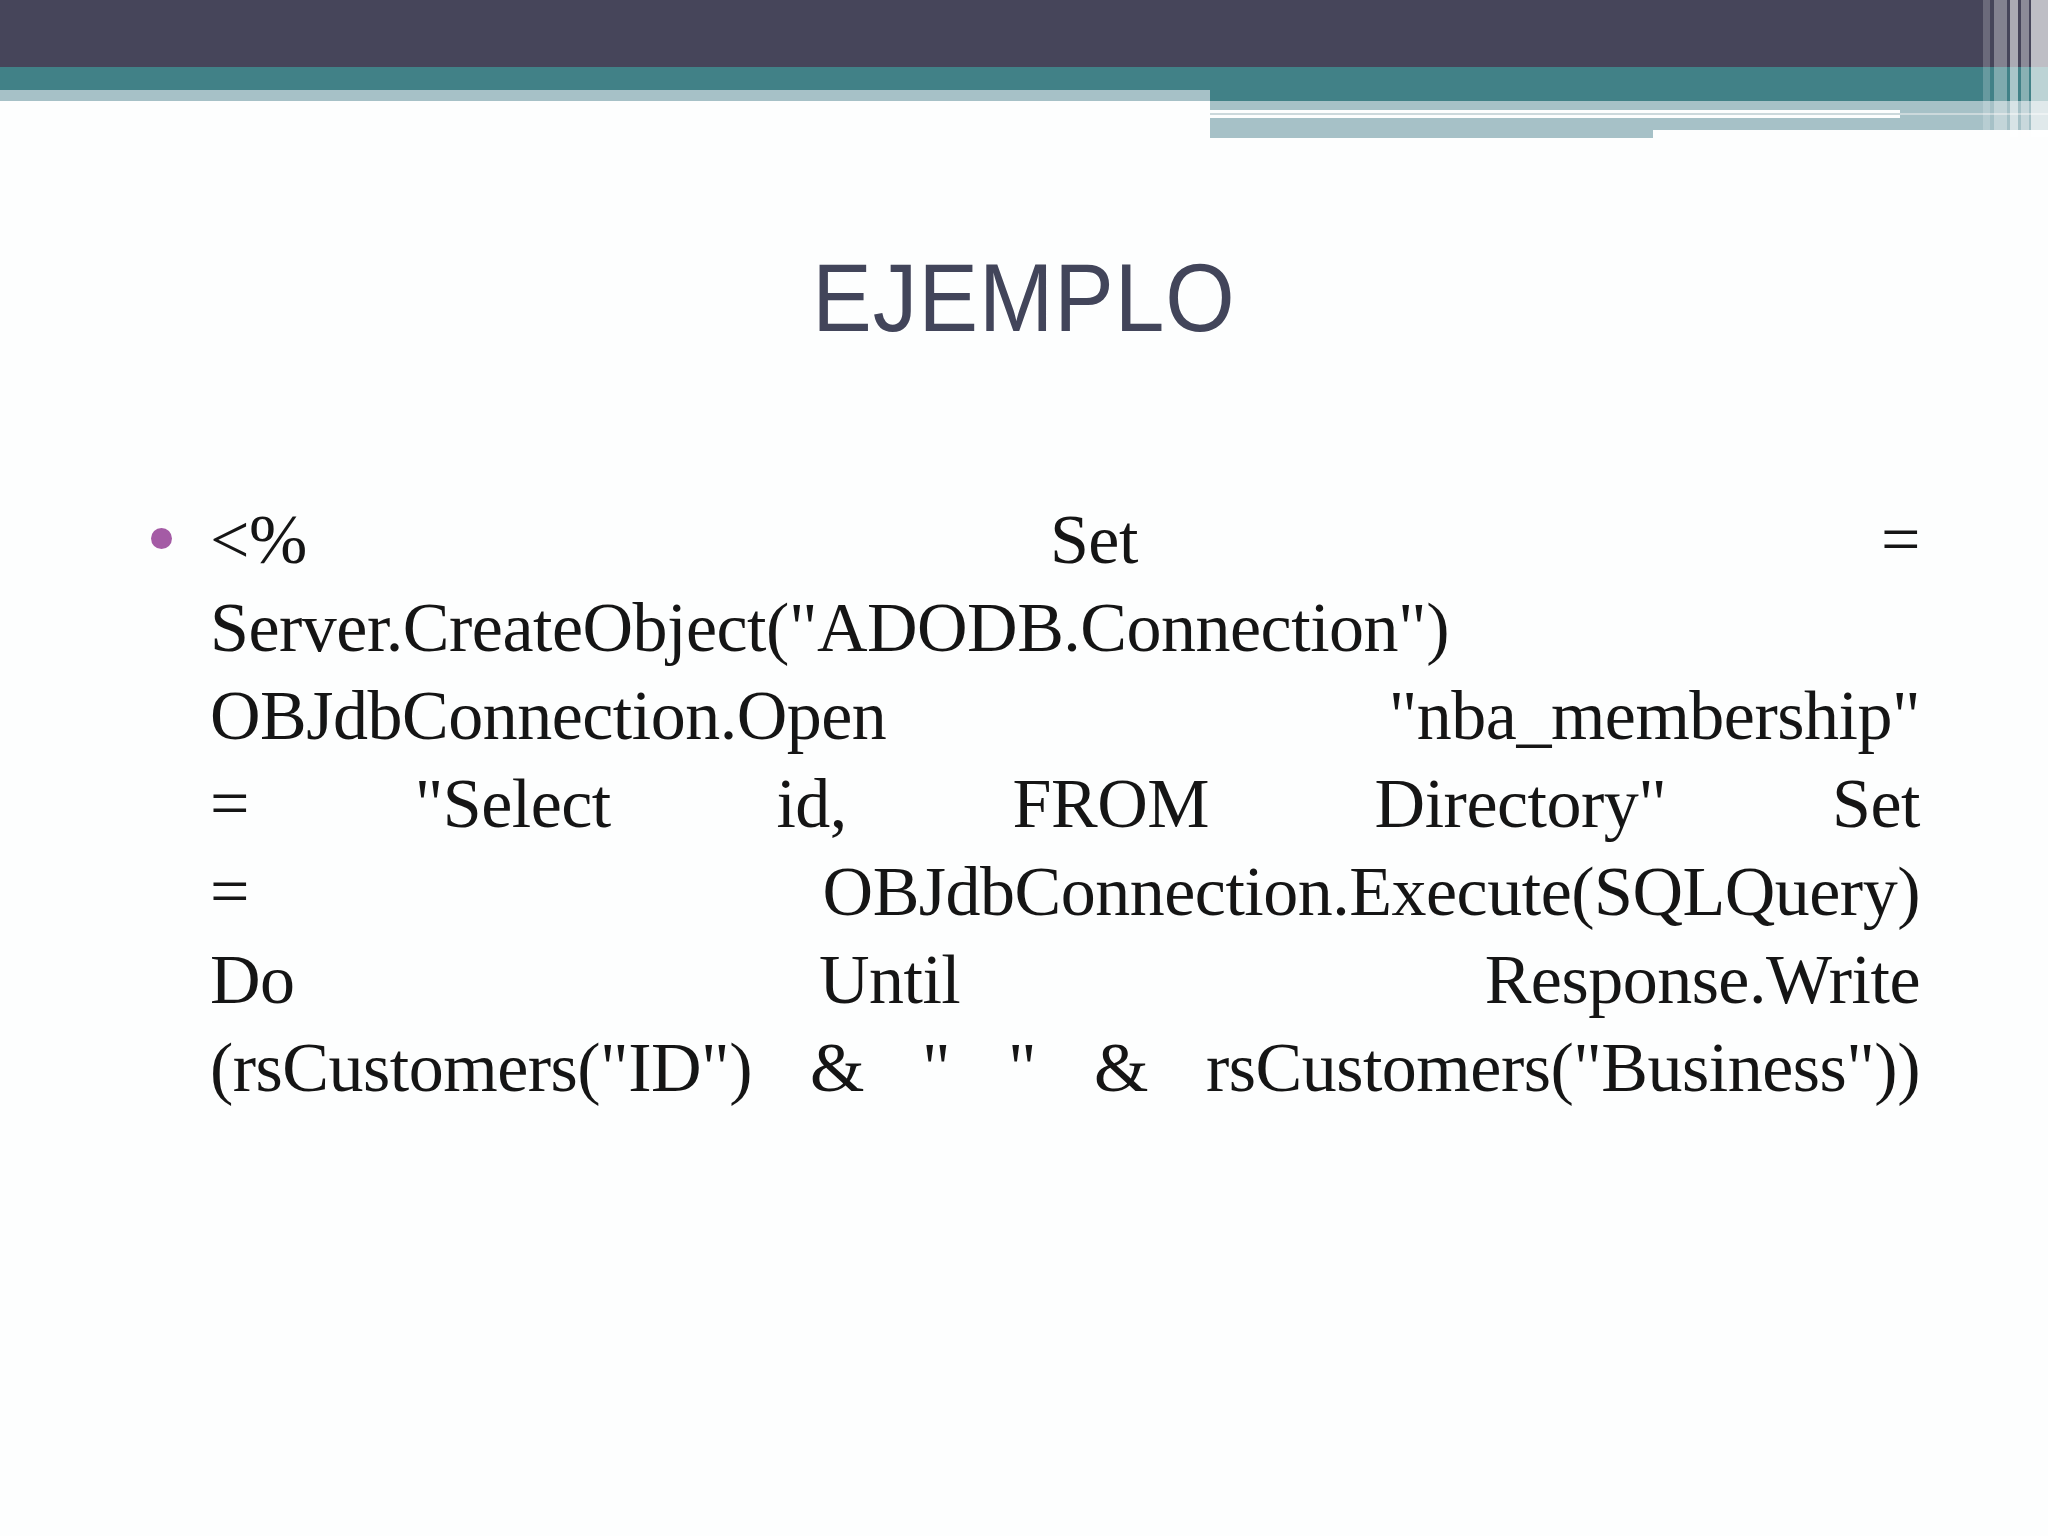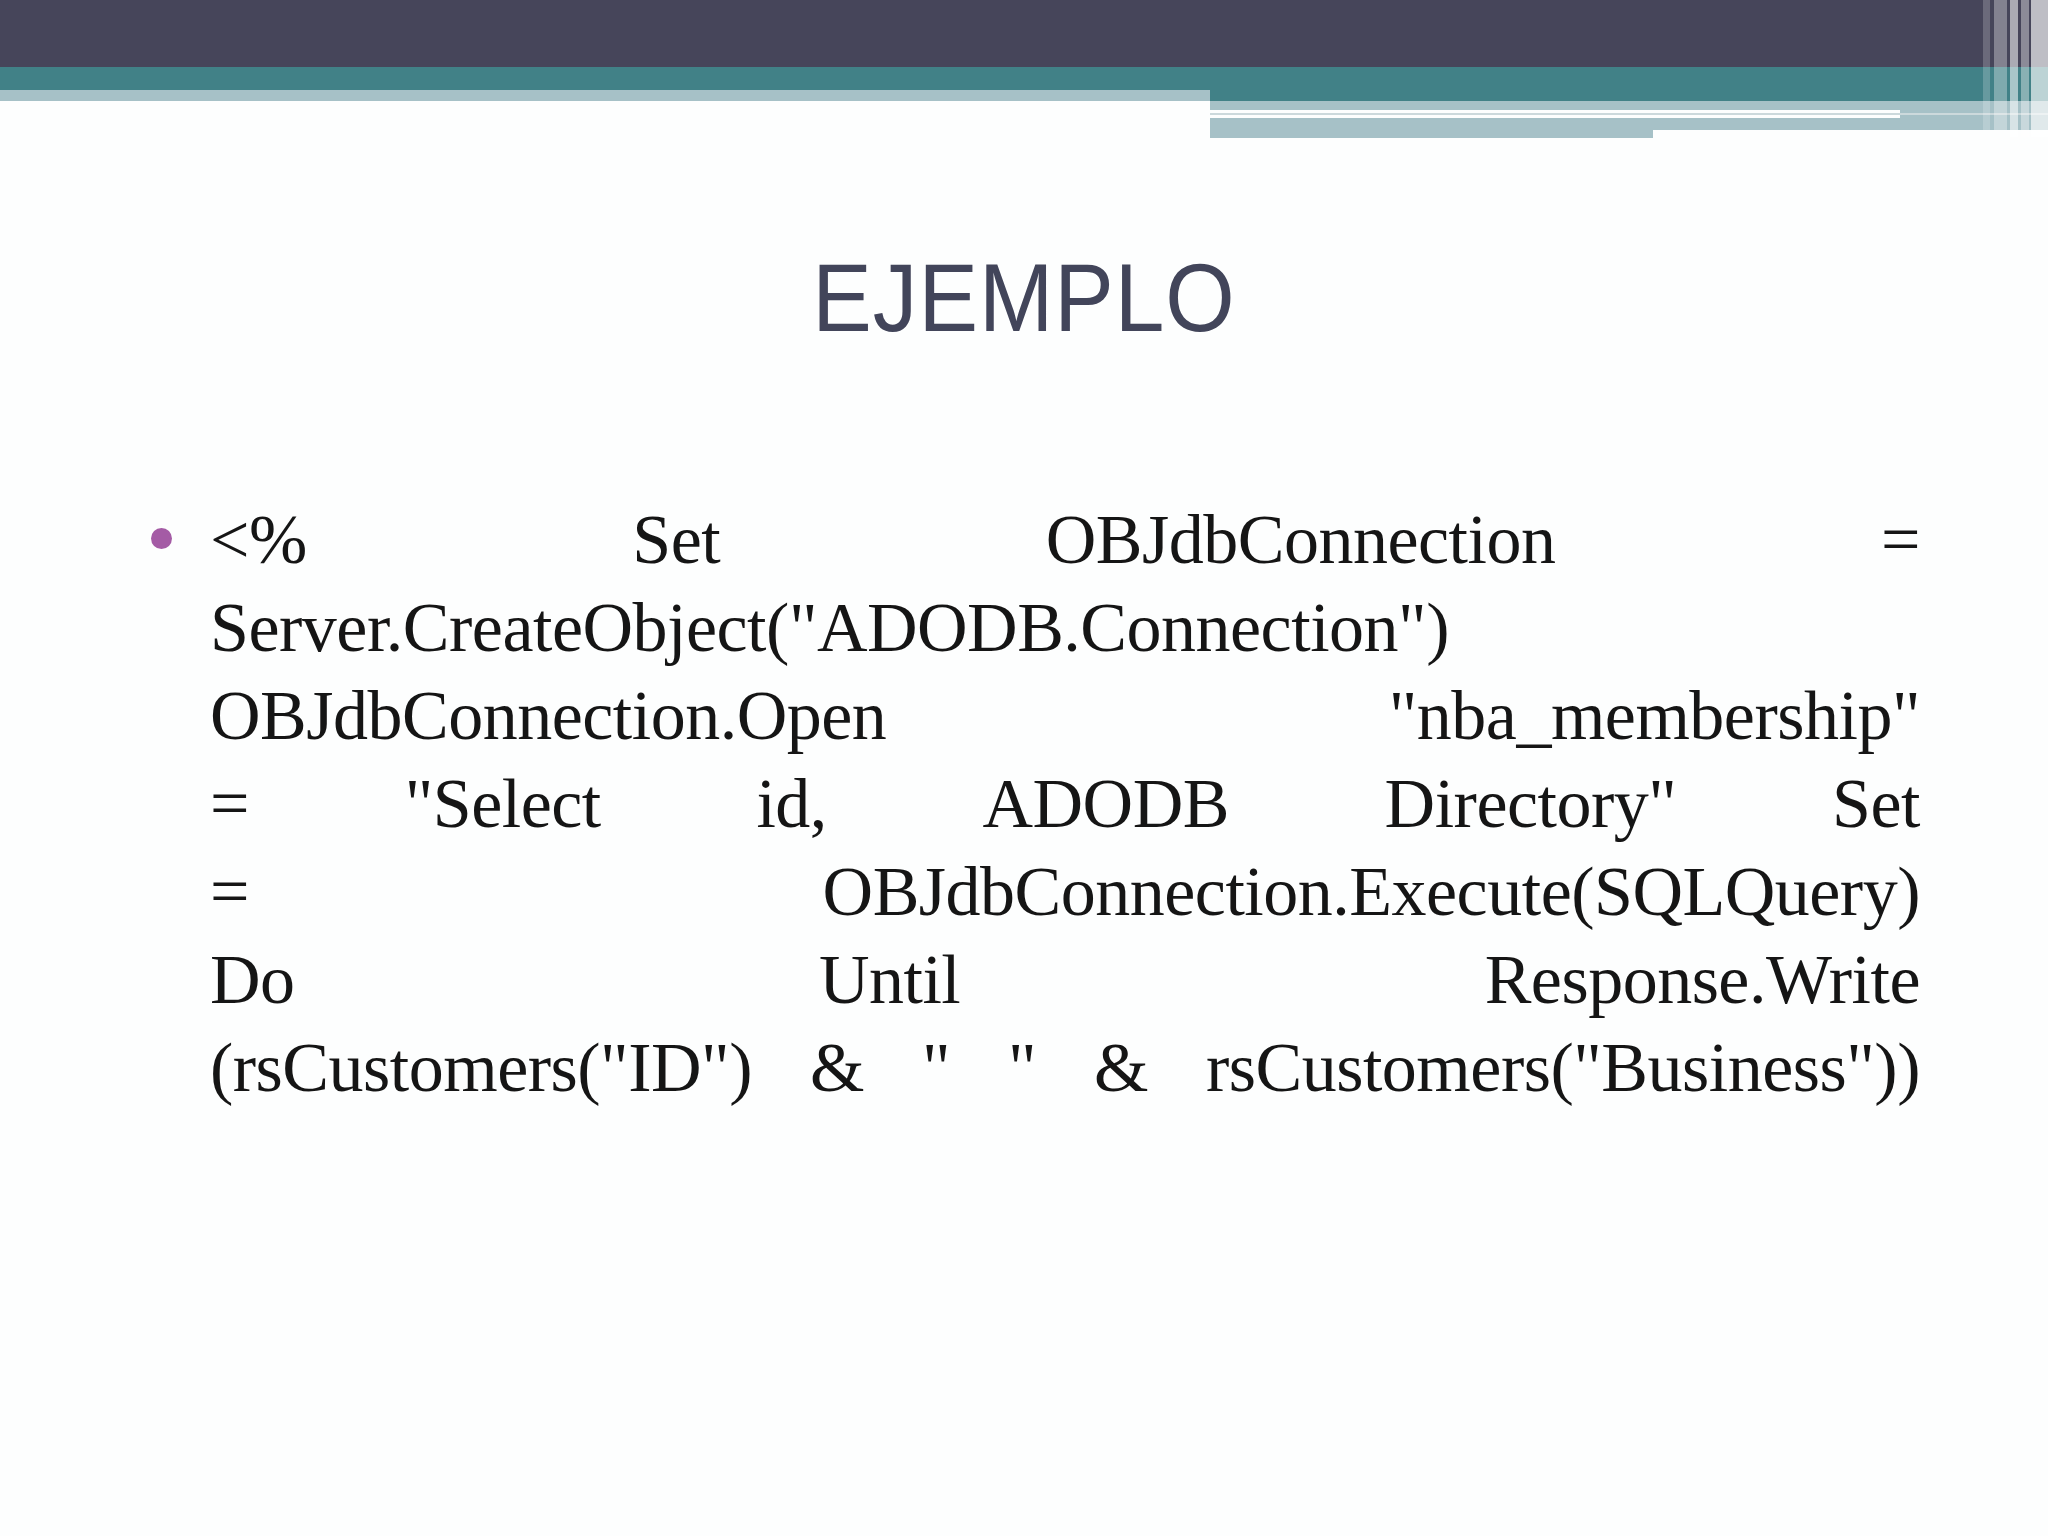--- a/index.html
+++ b/index.html
@@ -101,22 +101,22 @@
       <div class="s s4"></div>
       <div class="s s5"></div>
     </div>
   </div>
 
   <div class="title">EJEMPLO</div>
 
   <div class="bullet-dot"></div>
 
   <div class="body-text">
-      <div class="line just"><span>&lt;%</span><span>Set</span><span>OBJdbConnection</span><span>=</span></div>
+      <div class="line just"><span>&lt;%</span><span>Set</span><span>=</span></div>
       <div class="line">Server.CreateObject("ADODB.Connection")</div>
       <div class="line just"><span>OBJdbConnection.Open</span><span>"nba_membership"</span></div>
-      <div class="line just"><span>=</span><span>"Select</span><span>id,</span><span>ADODB</span><span>Directory"</span><span>Set</span></div>
+      <div class="line just"><span>=</span><span>"Select</span><span>id,</span><span>FROM</span><span>Directory"</span><span>Set</span></div>
       <div class="line just"><span>=</span><span>OBJdbConnection.Execute(SQLQuery)</span></div>
       <div class="line just"><span>Do</span><span>Until</span><span>Response.Write</span></div>
       <div class="line just"><span>(rsCustomers("ID")</span><span>&amp;</span><span>"</span><span>"</span><span>&amp;</span><span>rsCustomers("Business"))</span></div>
     </div>
 
 </div>
 
 </body></html>

